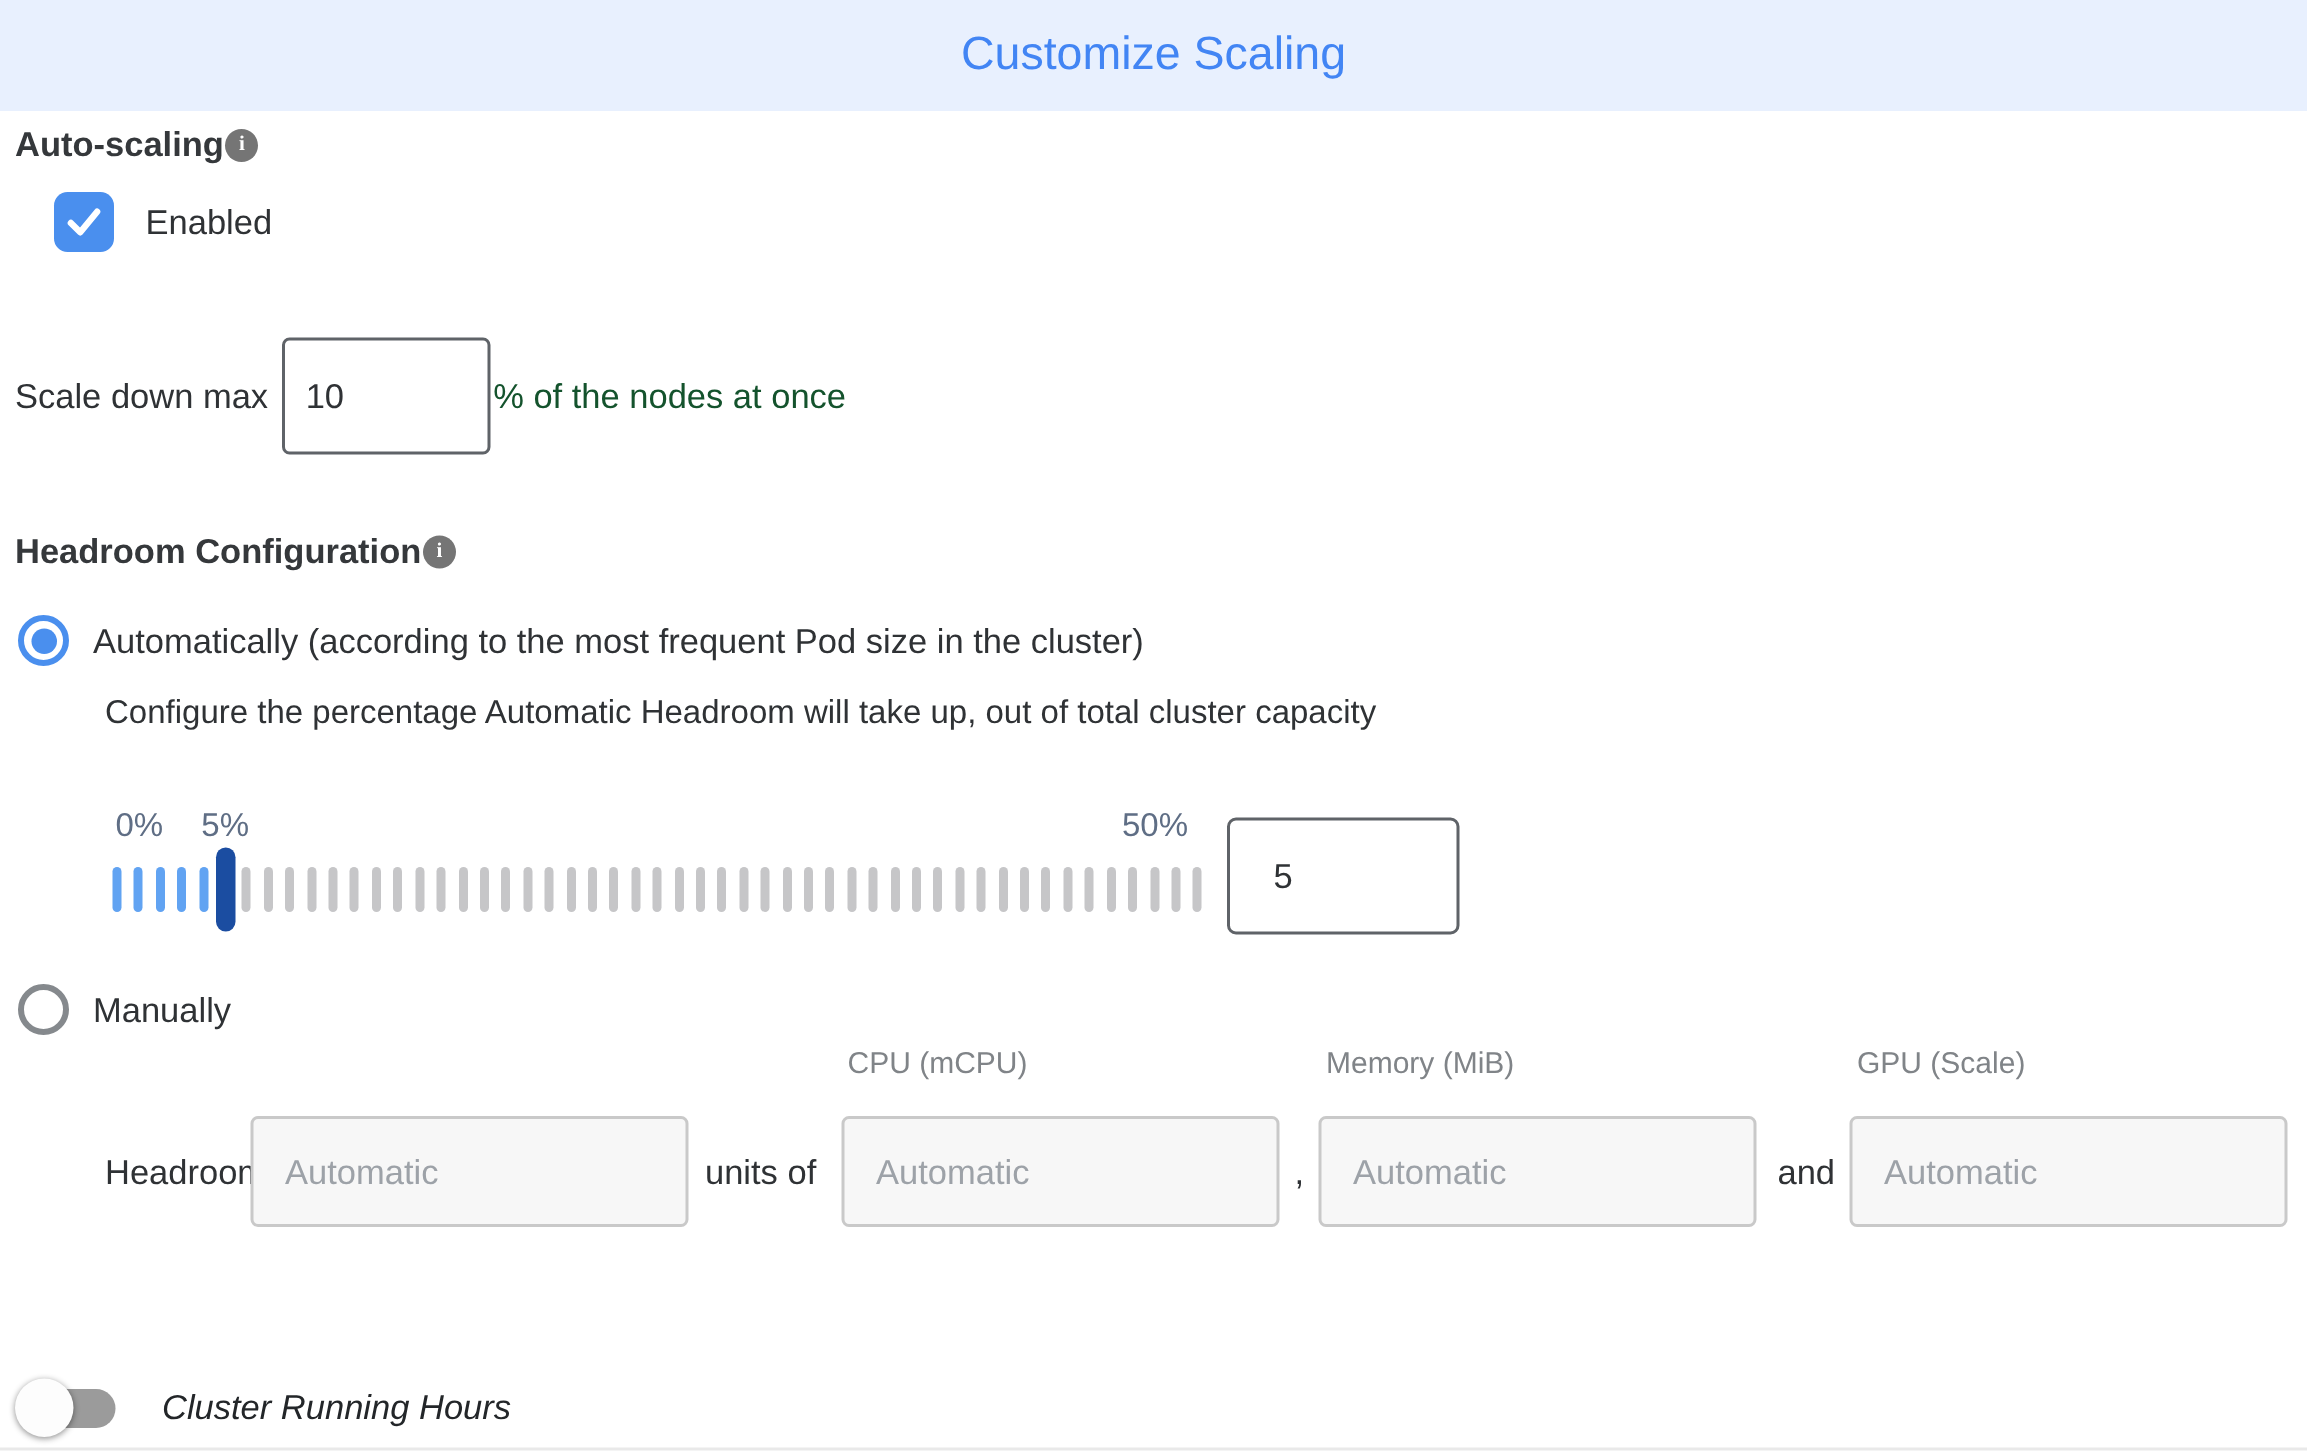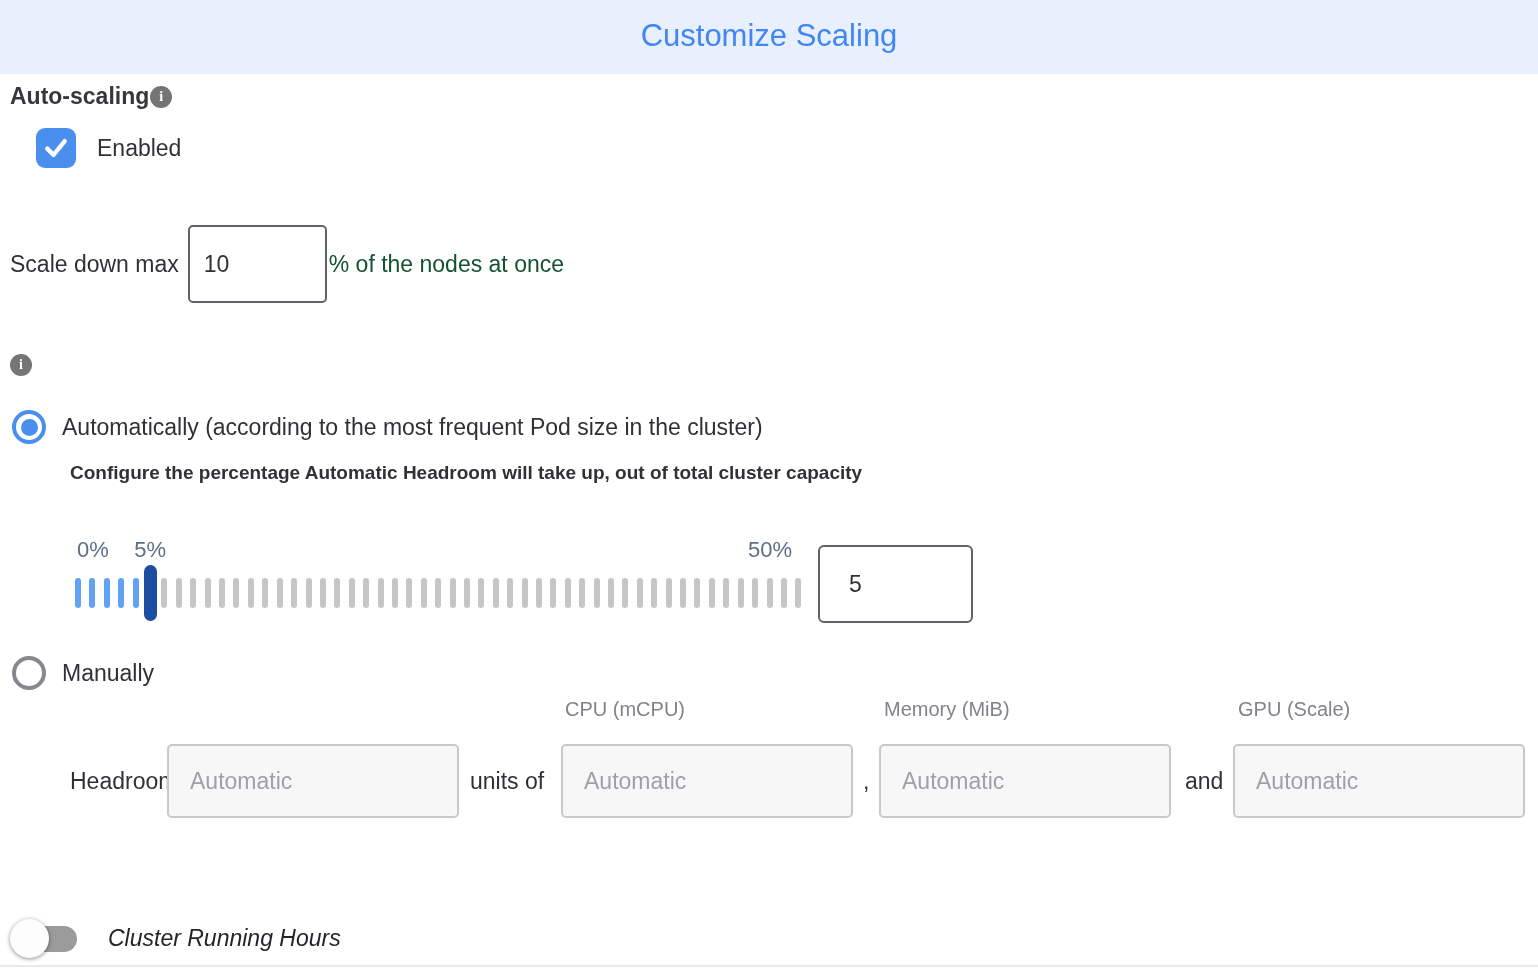--- a/index.html
+++ b/index.html
@@ -27,21 +27,21 @@
   .num-input.w139 { width:139px; margin-left:9px; }
   .suffix-label { font-size:23px; color:#14532d; margin-left:2px; }
 
   
   .radio-row { position:absolute; display:flex; align-items:center; gap:16px; }
   .radio { width:34px; height:34px; border-radius:50%; flex:0 0 auto; }
   .radio.selected { border:4px solid #4a8fee; display:flex; align-items:center; justify-content:center; }
   .radio.selected .dot { width:17px; height:17px; border-radius:50%; background:#4a8fee; }
   .radio.unselected { border:4px solid #85898d; }
 
-  .desc-text { position:absolute; left:70px; font-size:19px; color:#2f3235;font-weight:bold; }
+  .desc-text { position:absolute; left:70px; font-size:22px; color:#2f3235; }
 
   
   .slider-wrap { position:absolute; left:75px; top:537px; width:727px; height:90px; }
   .slider-labels { position:relative; width:100%; height:28px; font-size:22px; color:#5f6e85; }
   .slider-labels .lbl-min { position:absolute; left:2px; top:0; }
   .slider-labels .lbl-cur { position:absolute; top:0; transform:translateX(-50%); }
   .slider-labels .lbl-max { position:absolute; right:10px; top:0; }
   .ticks { position:absolute; left:0; top:41px; width:727px; height:30px; display:flex; justify-content:space-between; }
   .tick { width:6px; height:30px; border-radius:3px; background:#c6c6c8; }
   .tick.blue { background:#61a3f2; }
@@ -89,20 +89,21 @@
     <span class="plain-label">Enabled</span>
   </div>
 
   <div class="scaledown-row">
     <span class="plain-label">Scale down max</span>
     <input class="num-input w139" type="text" value="10" style="">
     <span class="suffix-label">% of the nodes at once</span>
   </div>
 
   <div class="section-label" style="top:354px;">
+    <span>Headroom Configuration</span>
     <span class="info-icon">i</span>
   </div>
 
   <div class="radio-row" style="left:12px; top:410px;">
     <div class="radio selected">
         <div class="dot"></div>
       </div>
     <span class="plain-label">Automatically (according to the most frequent Pod size in the cluster)</span>
   </div>
 

